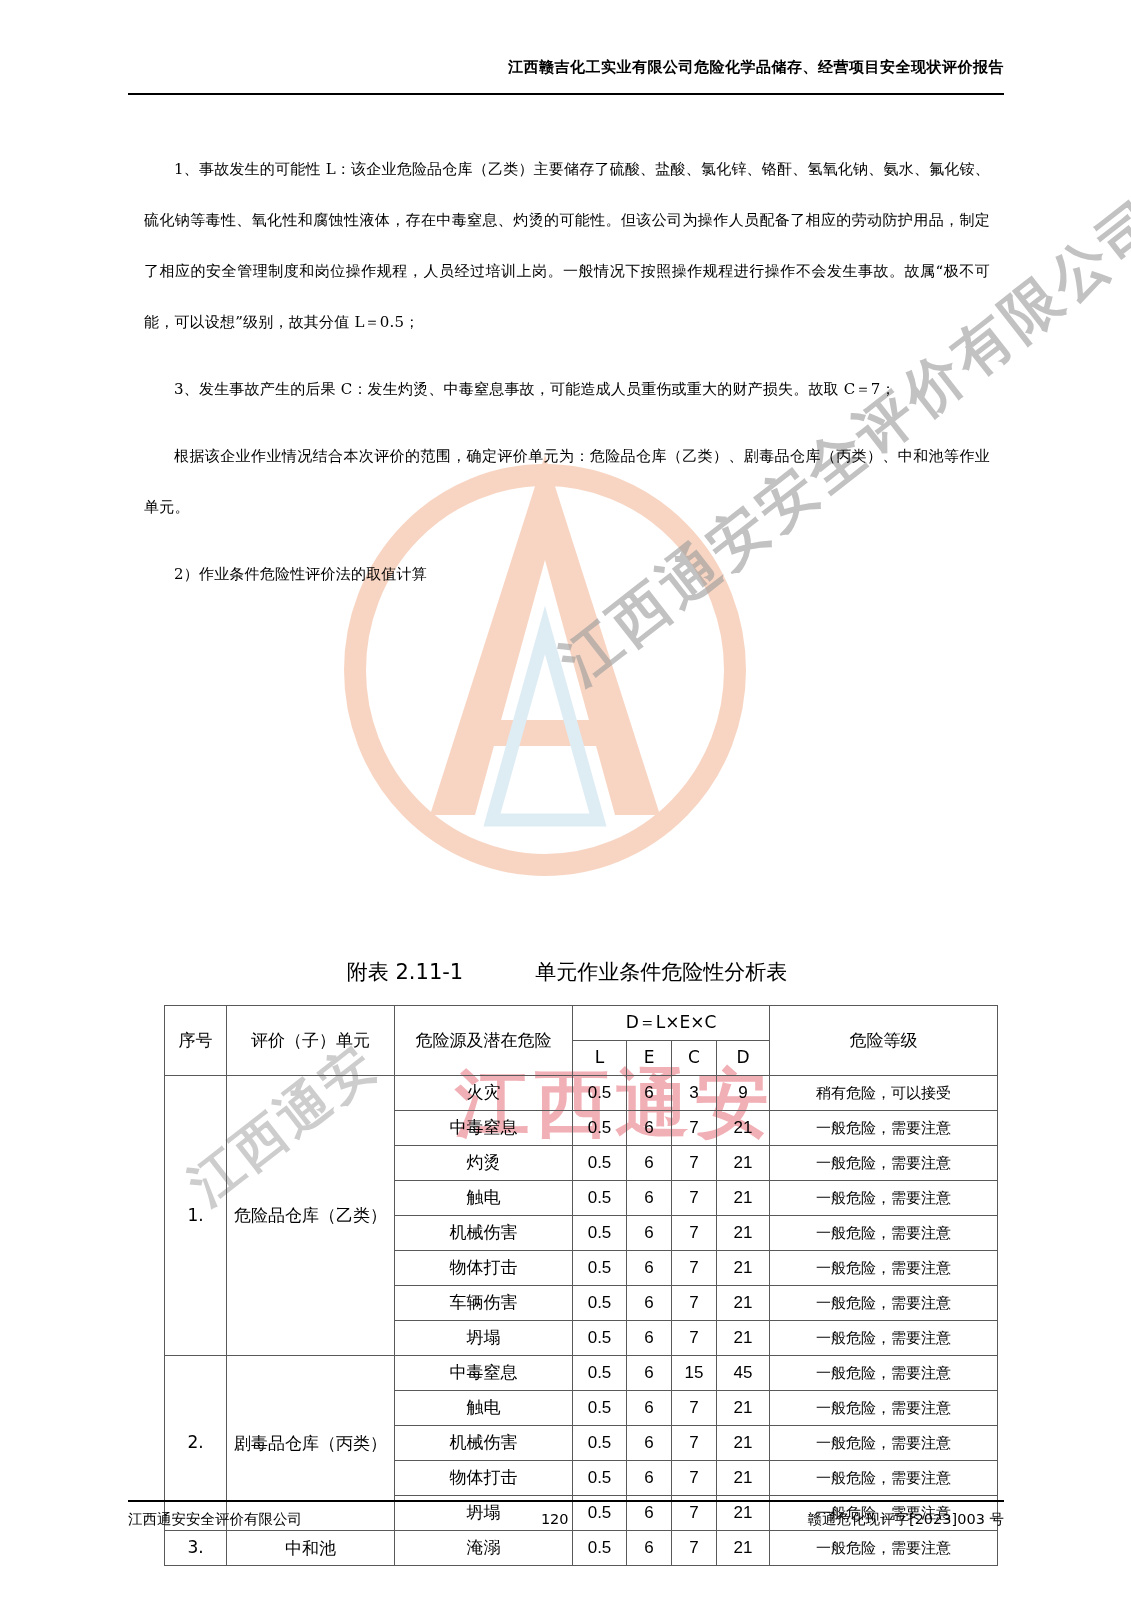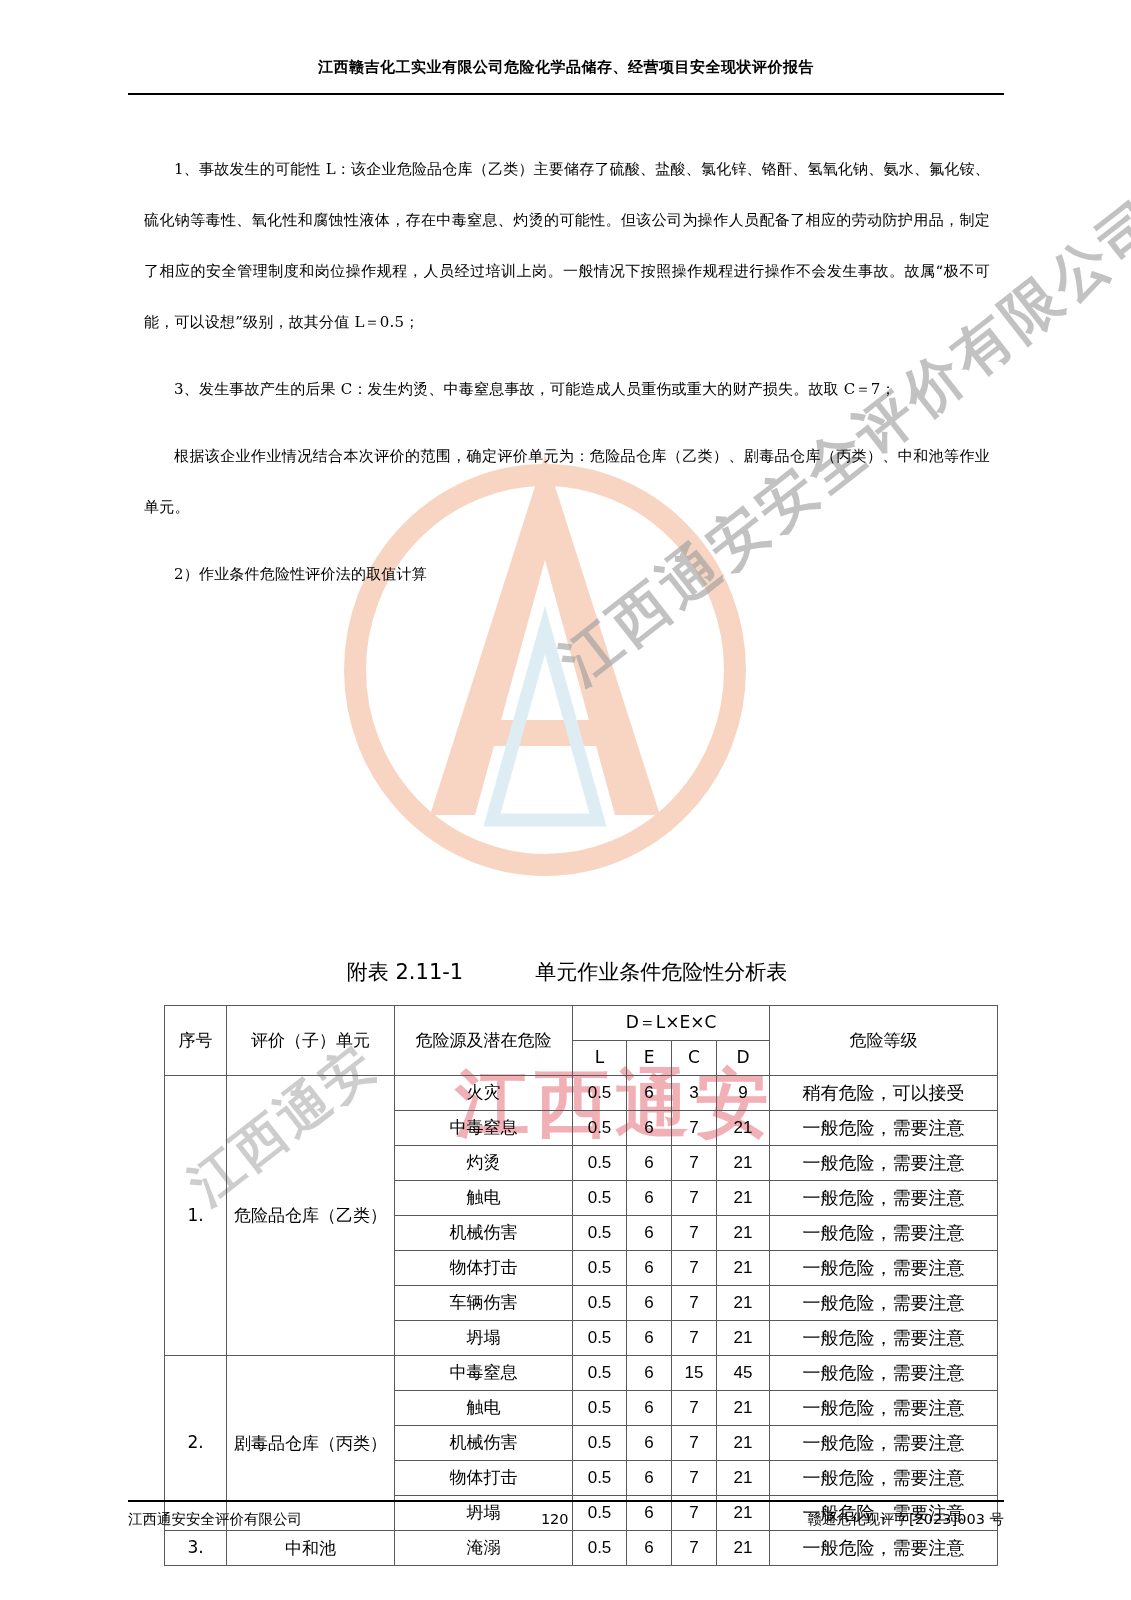--- a/index.html
+++ b/index.html
@@ -79,21 +79,21 @@
   
   .content-layer {
     position: relative;
     z-index: 2;
   }
   .page-header {
     position: absolute;
     left: 128px;
     top: 58px;
     width: 876px;
-    text-align: center;
+    text-align: right;
     font-size: 15px;
     font-weight: bold;
     font-family: "DejaVu Sans", "Liberation Sans", sans-serif;
     letter-spacing: 0.5px;
   }
   .header-rule {
     position: absolute;
     left: 128px;
     top: 93px;
     width: 876px;
@@ -180,21 +180,21 @@
   table.risk-table td.unit-cell {
     font-size: 17px;
     line-height: 1.35;
     padding: 2px 6px;
   }
   table.risk-table td.num-cell {
     font-family: Liberation Sans, sans-serif;
     font-size: 17px;
   }
   table.risk-table td.grade-cell {
-    font-size: 18px;
+    font-size: 15px;
   }
   .formula-head {
     font-family: "DejaVu Serif", "Liberation Serif", serif;
     font-size: 17px;
   }
   col.c-seq   { width: 62px; }
   col.c-unit  { width: 168px; }
   col.c-haz   { width: 178px; }
   col.c-l     { width: 54px; }
   col.c-e     { width: 45px; }

